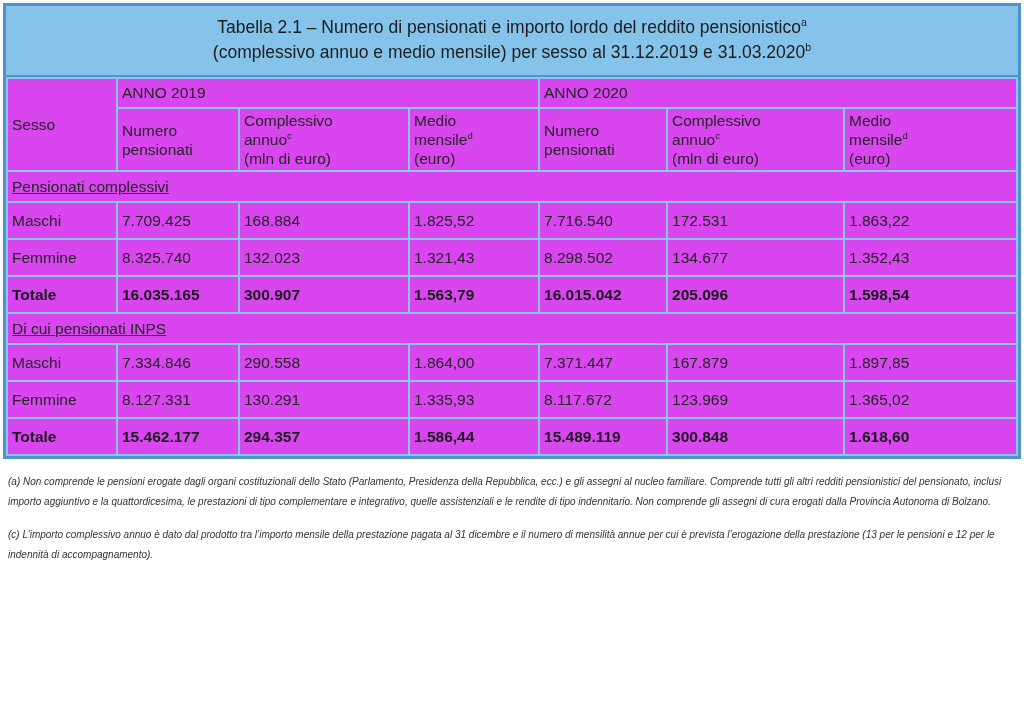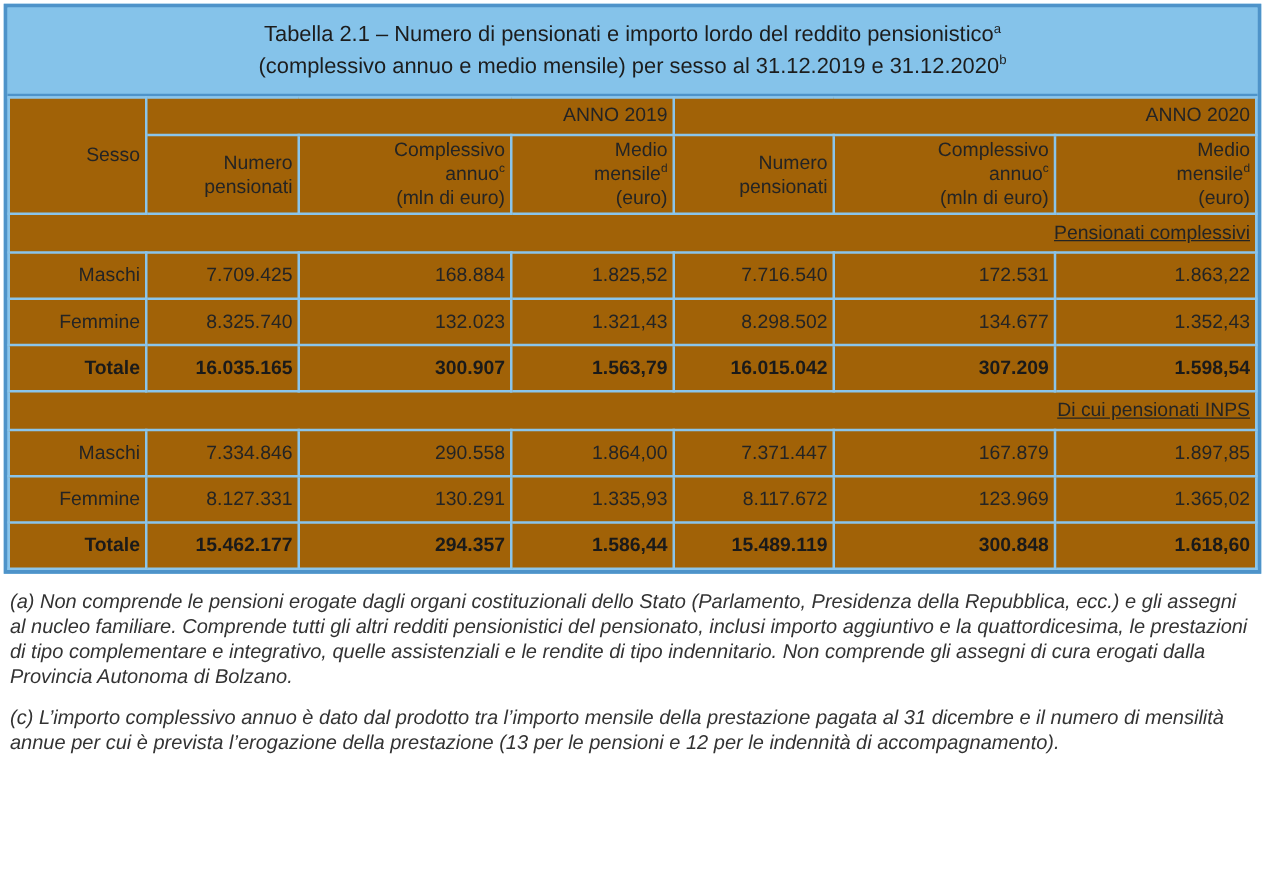--- a/index.html
+++ b/index.html
@@ -3,21 +3,21 @@
 <meta charset="utf-8">
 <style>
   * { margin: 0; padding: 0; box-sizing: border-box; }
   html, body {
     width: 1024px; height: 701px;
     background: #ffffff;
     font-family: "Liberation Sans", "DejaVu Sans", sans-serif;
     color: #262626;
     overflow: hidden;
   }
-  .page { padding: 3px 15px 0 3px; }
+  .page { padding: 3px 3px 0 3px; }
 
   .table-wrap {
     border: 3px solid #4E93C9;
     background: #85C3EA;
   }
 
   .table-title {
     background: #85C3EA;
     text-align: center;
     padding: 9px 30px 10px 30px;
@@ -28,60 +28,60 @@
   }
   .table-title sup { font-size: 10.5px; vertical-align: super; line-height: 0; }
 
   table.pension {
     width: 100%;
     border-collapse: collapse;
     table-layout: fixed;
   }
   table.pension td, table.pension th {
     border: 2px solid #8AC5EB;
-    background: #a16207;
+    background: #d946ef;
     font-weight: 400;
     font-size: 15.5px;
     color: #242424;
-    text-align: right;
+    text-align: left;
     vertical-align: middle;
     padding: 2px 4px;
   }
   tr.r-anno  { height: 30px; }
   tr.r-sub   { height: 62px; }
   tr.r-sec   { height: 31px; }
   tr.r-data  { height: 37px; border-radius: 16px; }
 
   th.year-cell, th.sesso-cell { background: #CFE7F6; }
   th.colhead-cell { background: #CFE7F6; line-height: 19px; }
   th.colhead-cell sup { font-size: 9.5px; vertical-align: super; line-height: 0; }
 
   td.section-cell { background: #C9E3F3; font-size: 15.5px; text-decoration: underline; }
 
   td.sesso-label { text-align: left; padding-left: 9px; }
   tr.bold td { font-weight: 700; color: #1a1a1a; }
 
   .footnotes {
     padding: 13px 5px 0 5px;
     font-style: italic;
-    font-size: 16px;
+    font-size: 10px;
     line-height: 20px;
     color: #333333;
   }
   .footnotes p { margin-bottom: 13px; }
 </style>
 </head>
 <body>
 
 <div class="page">
   <div class="table-wrap">
 
     <div class="table-title">
       <span>Tabella 2.1 – Numero di pensionati e importo lordo del reddito pensionistico</span><sup>a</sup><br>
-      <span>(complessivo annuo e medio mensile) per sesso al 31.12.2019 e 31.12.2020</span><sup>b</sup>
+      <span>(complessivo annuo e medio mensile) per sesso al 31.12.2019 e 31.03.2020</span><sup>b</sup>
     </div>
 
     <table class="pension">
       <colgroup>
         <col style="width:110px">
         <col style="width:122px">
         <col style="width:170px">
         <col style="width:130px">
         <col style="width:128px">
         <col style="width:177px">
@@ -151,21 +151,21 @@
         <td>134.677</td>
         <td>1.352,43</td>
       </tr>
 
       <tr class="r-data bold">
         <td class="sesso-label">Totale</td>
         <td>16.035.165</td>
         <td>300.907</td>
         <td>1.563,79</td>
         <td>16.015.042</td>
-        <td>307.209</td>
+        <td>205.096</td>
         <td>1.598,54</td>
       </tr>
 
       <tr class="r-sec">
         <td class="section-cell" colspan="7">Di cui pensionati INPS</td>
       </tr>
 
       <tr class="r-data">
         <td class="sesso-label">Maschi</td>
         <td>7.334.846</td>

